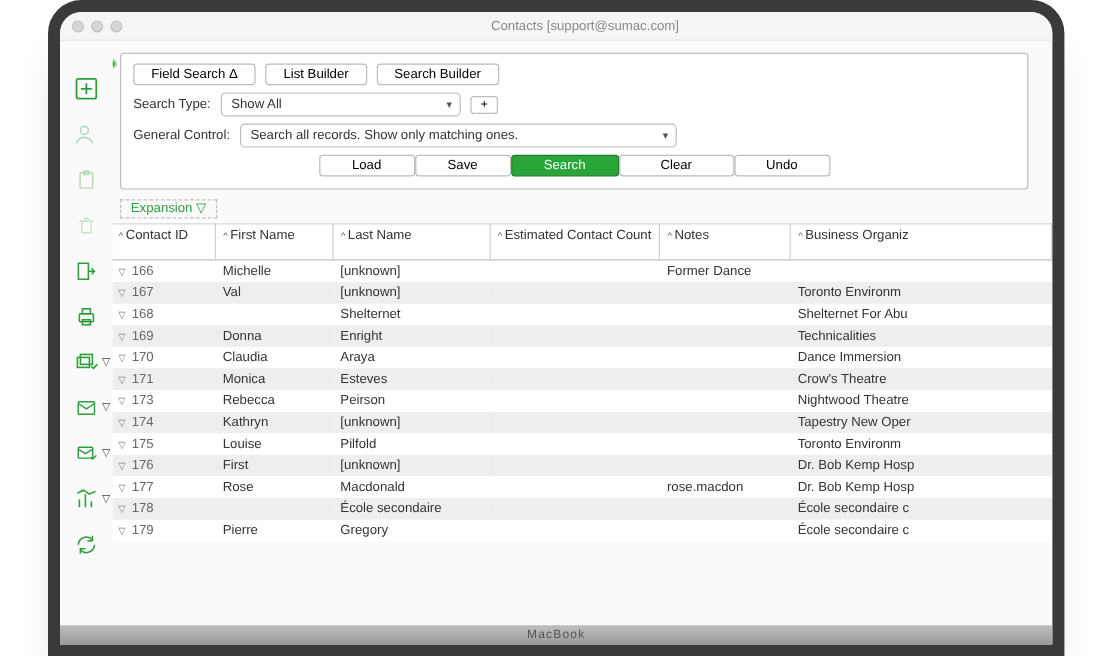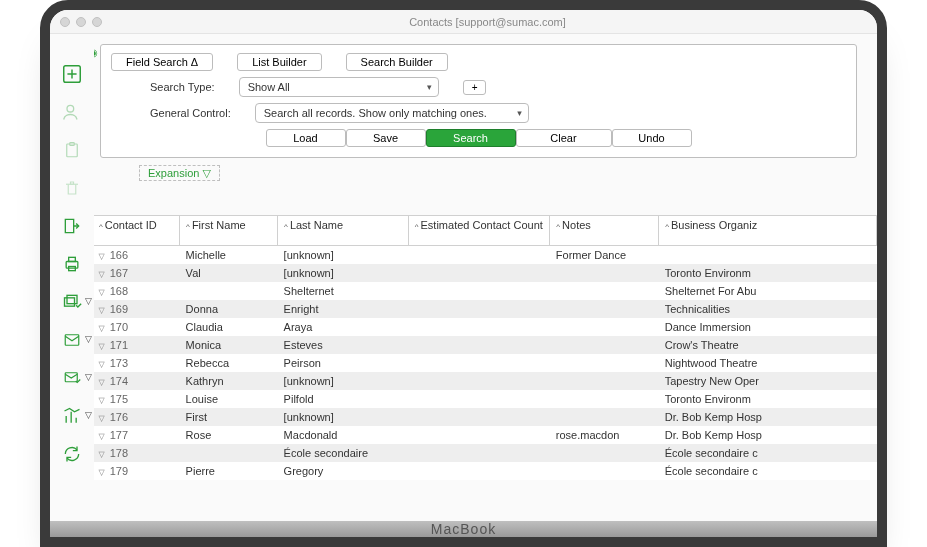--- a/index.html
+++ b/index.html
@@ -7,43 +7,43 @@
   .laptop-shell {
     position: absolute; left: 40px; top: 0; right: 40px; bottom: 0;
     border: 10px solid #3a3a3a; border-radius: 28px 28px 0 0;
     background: #fafafa; overflow: hidden;
     box-shadow: 0 30px 40px -20px rgba(0,0,0,0.25);
   }
   .hinge {
     position: absolute; left: 0; right: 0; bottom: 0; height: 16px;
     background: linear-gradient(#bfbfbf,#9a9a9a);
     display:flex; align-items:center; justify-content:center;
-    font-size:14px; color:#555; letter-spacing:1px;
+    font-size:10px; color:#555; letter-spacing:1px;
   }
   .titlebar { height: 24px; display:flex; align-items:center; padding:0 10px; gap:6px; background:#f5f5f5; border-bottom:1px solid #e4e4e4;}
   .circle-btn { width:10px; height:10px; border-radius:50%; background:#d6d6d6; border:1px solid #c0c0c0;}
   .titlebar-title { flex:1; text-align:center; font-size:11px; color:#888;}
   .content-area { position:absolute; top:24px; left:0; right:0; bottom:16px; display:flex; }
   .sidebar { width:44px; padding-top:30px; display:flex; flex-direction:column; align-items:center; gap:18px;}
   .sidebar-item { width:24px; height:20px; display:flex; align-items:center; justify-content:center; cursor:pointer; position:relative;}
   .sidebar-item svg { stroke:#2e9e3a; fill:none; stroke-width:1.6; }
   .side-chev { position:absolute; right:-8px; top:4px; font-size:9px; color:#444;}
   .main { flex:1; display:flex; flex-direction:column; padding:10px 0 0 0; overflow:hidden;}
   .search-panel { margin:0 20px 6px 6px; border:1px solid #bebebe; border-radius:3px; background:#fff; padding:8px 10px 10px 10px; position:relative;}
   .green-dot { position:absolute; left:-12px; top:2px; color:#2e9e3a; font-size:10px;}
-  .row { display:flex; align-items:center; gap:24px; margin-bottom:6px;}
+  .row { display:flex; align-items:center; gap:8px; margin-bottom:6px;}
   .btn { background:#fff; border:1px solid #bcbcbc; border-radius:3px; padding:2px 14px; font-size:11px; cursor:pointer;}
   .btn.small { padding:1px 8px; font-size:10px;}
   .btn.green { background:#2aa53a; color:#fff; border:1px solid #1e7f2c;}
-  .label-txt { font-size:11px; color:#333;margin-left:39px; }
+  .label-txt { font-size:11px; color:#333; }
   .select { position:relative; display:inline-flex; align-items:center; border:1px solid #bcbcbc; border-radius:4px; background:#fff; height:20px; padding:0 18px 0 8px; font-size:11px; cursor:pointer;}
   .select::after { content:"\25BE"; position:absolute; right:6px; font-size:9px; color:#555;}
   .expansion { margin:2px 0 6px 6px; }
   .expansion .label-txt { color:#2e9e3a; border:1px dashed #bfbfbf; padding:1px 8px; font-size:11px;}
-  .table-wrap { flex:1; overflow:hidden; margin-left:-2px;margin-top:29px;}
+  .table-wrap { flex:1; overflow:hidden; margin-left:-2px;}
   table { border-collapse:collapse; width:100%; font-size:11px; table-layout:fixed;}
   th, td { text-align:left; padding:3px 6px; overflow:hidden; white-space:nowrap; text-overflow:clip;}
   th { border:1px solid #d0d0d0; background:#fff; font-weight:normal; vertical-align:top; height:30px;}
   th .sort-mark { font-size:8px; color:#555; margin-right:2px;}
   tbody tr:nth-child(even) td { background:#eeeeee; }
   tbody tr:nth-child(odd) td { background:#ffffff; }
   td.idc { color:#666;}
   .idc .tri { font-size:8px; color:#888; margin-right:2px;}
 </style>
 </head>
@@ -151,21 +151,21 @@
         </div>
         <div class="row">
           <span class="label-txt">Search Type:</span>
           <div class="select" style="width:200px">
               <span>Show All</span>
             </div>
           <button class="btn small">+</button>
         </div>
         <div class="row">
           <span class="label-txt">General Control:</span>
-          <div class="select" style="width:274px">
+          <div class="select" style="width:364px">
               <span>Search all records. Show only matching ones.</span>
             </div>
         </div>
         <div class="row" style="justify-content:center; gap:0; margin-bottom:0;">
           <button class="btn" style="width:80px">Load</button>
           <button class="btn" style="width:80px">Save</button>
           <button class="btn green" style="width:90px">Search</button>
           <button class="btn" style="width:96px">Clear</button>
           <button class="btn" style="width:80px">Undo</button>
         </div>

